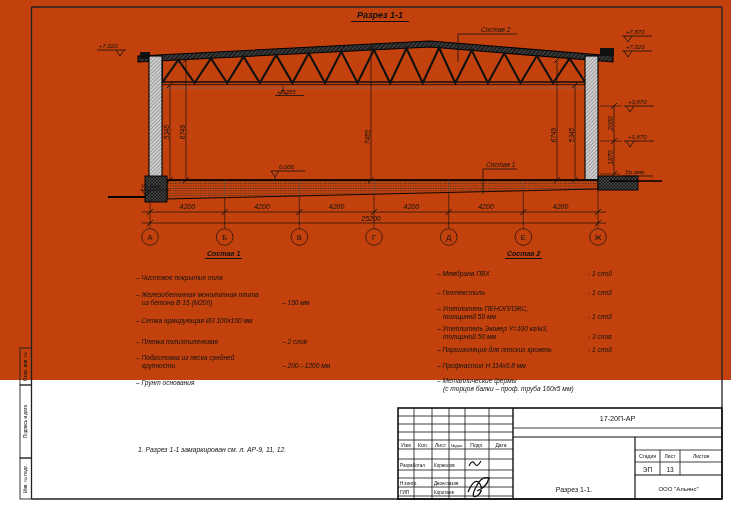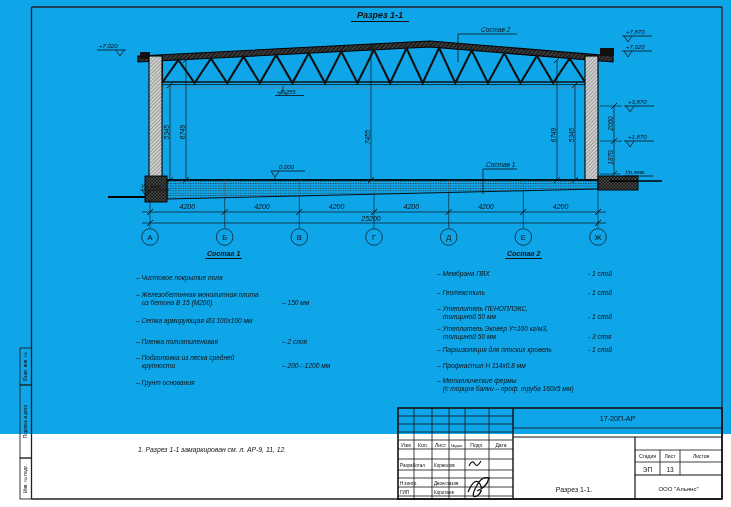--- a/index.html
+++ b/index.html
@@ -1,17 +1,17 @@
 <!DOCTYPE html>
 <html><head>
 <meta charset="utf-8">
 <style>
   html,body{margin:0;padding:0;background:#fff;width:731px;height:507px;overflow:hidden;
     font-family:"Liberation Sans",sans-serif;color:#111;}
-  #sheet{position:relative;width:731px;height:434px;background:#0ea5e9;}
+  #sheet{position:relative;width:731px;height:380px;background:#c2410c;}
   svg text{fill:#111;}
   .ann{font-style:italic;}
   .s-head{position:absolute;font-size:7px;font-style:italic;font-weight:bold;
     border-bottom:1px solid #111;padding:0 2px 1px 2px;}
   .s-item{position:absolute;width:300px;font-size:6.6px;line-height:7.6px;font-style:italic;}
   .s-name{display:block;white-space:pre-line;padding-left:6px;text-indent:-6px;}
   .s-val{position:absolute;bottom:0;white-space:nowrap;}
   .note{position:absolute;font-size:6.8px;font-style:italic;white-space:nowrap;}
 </style>
 </head>

